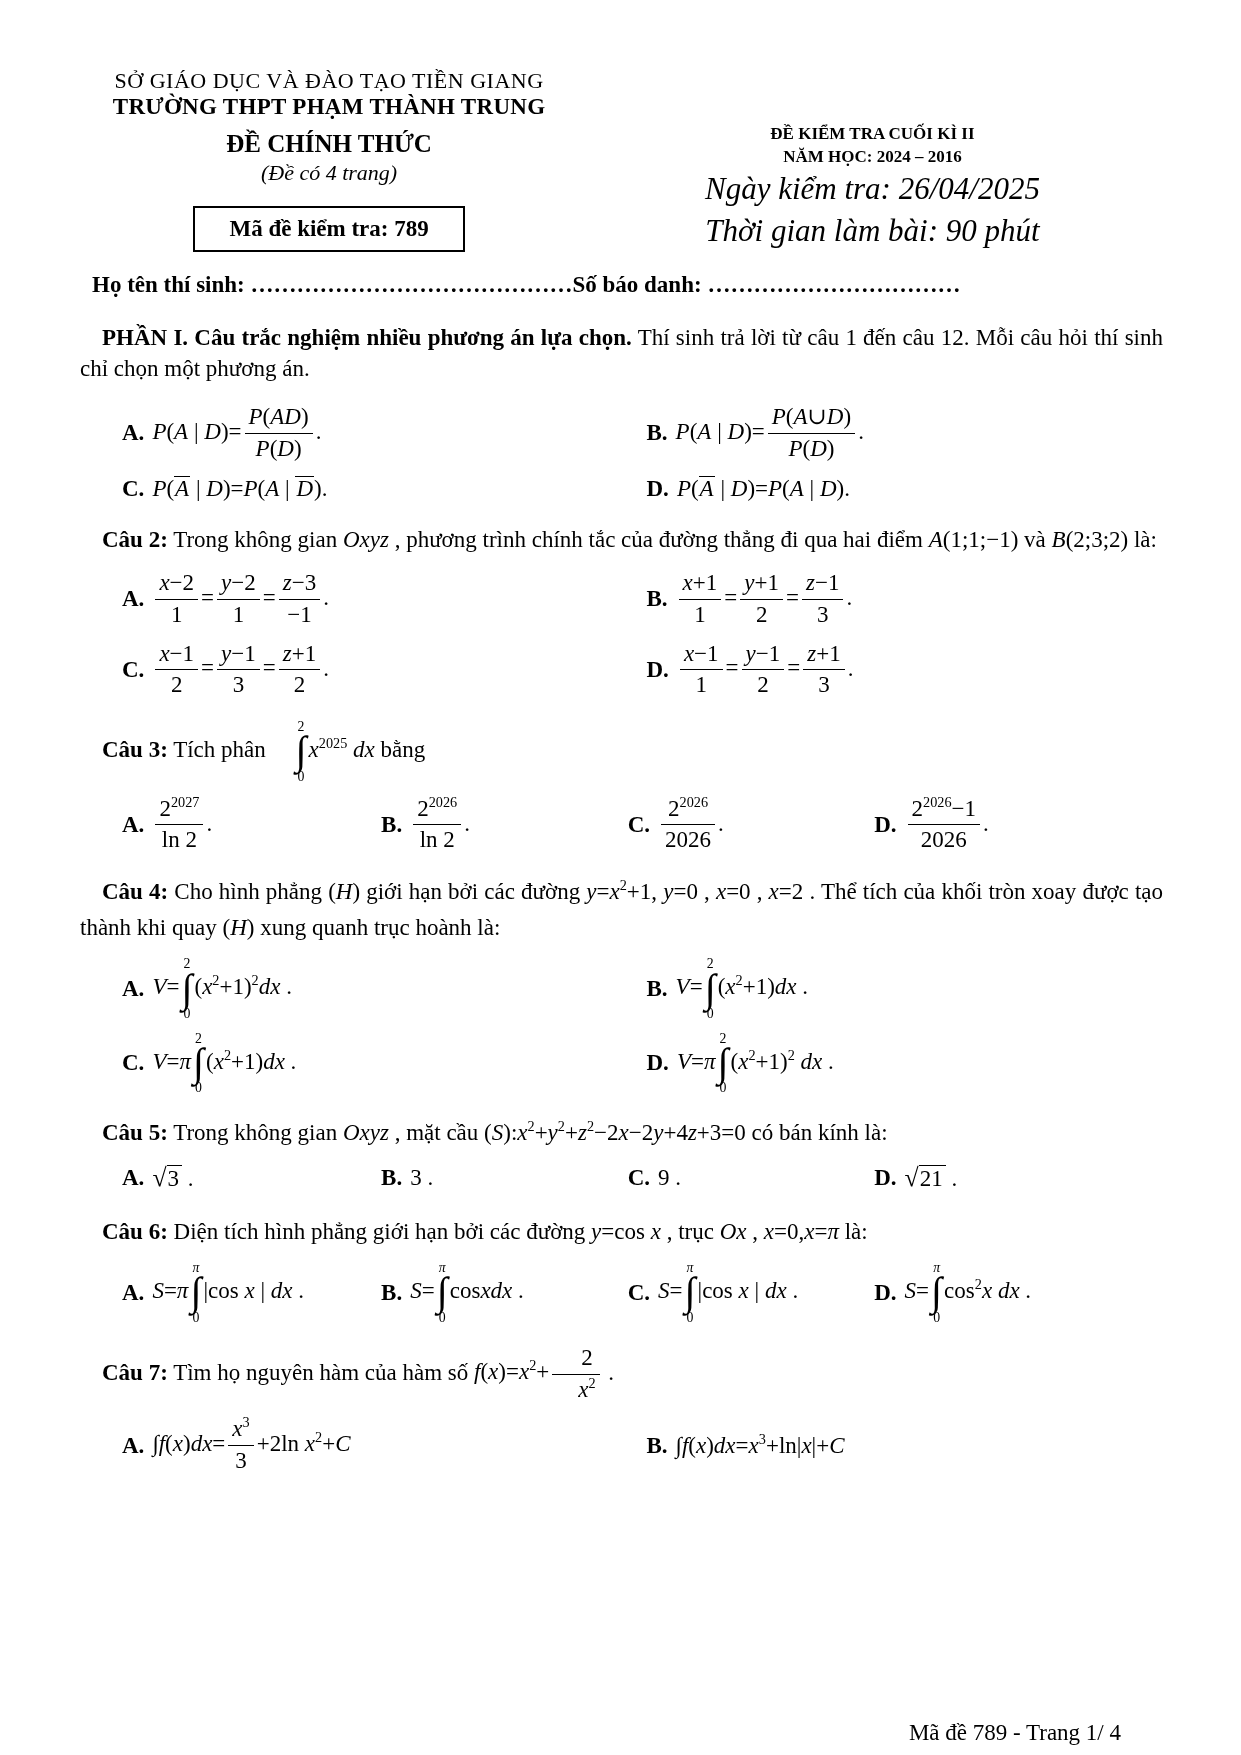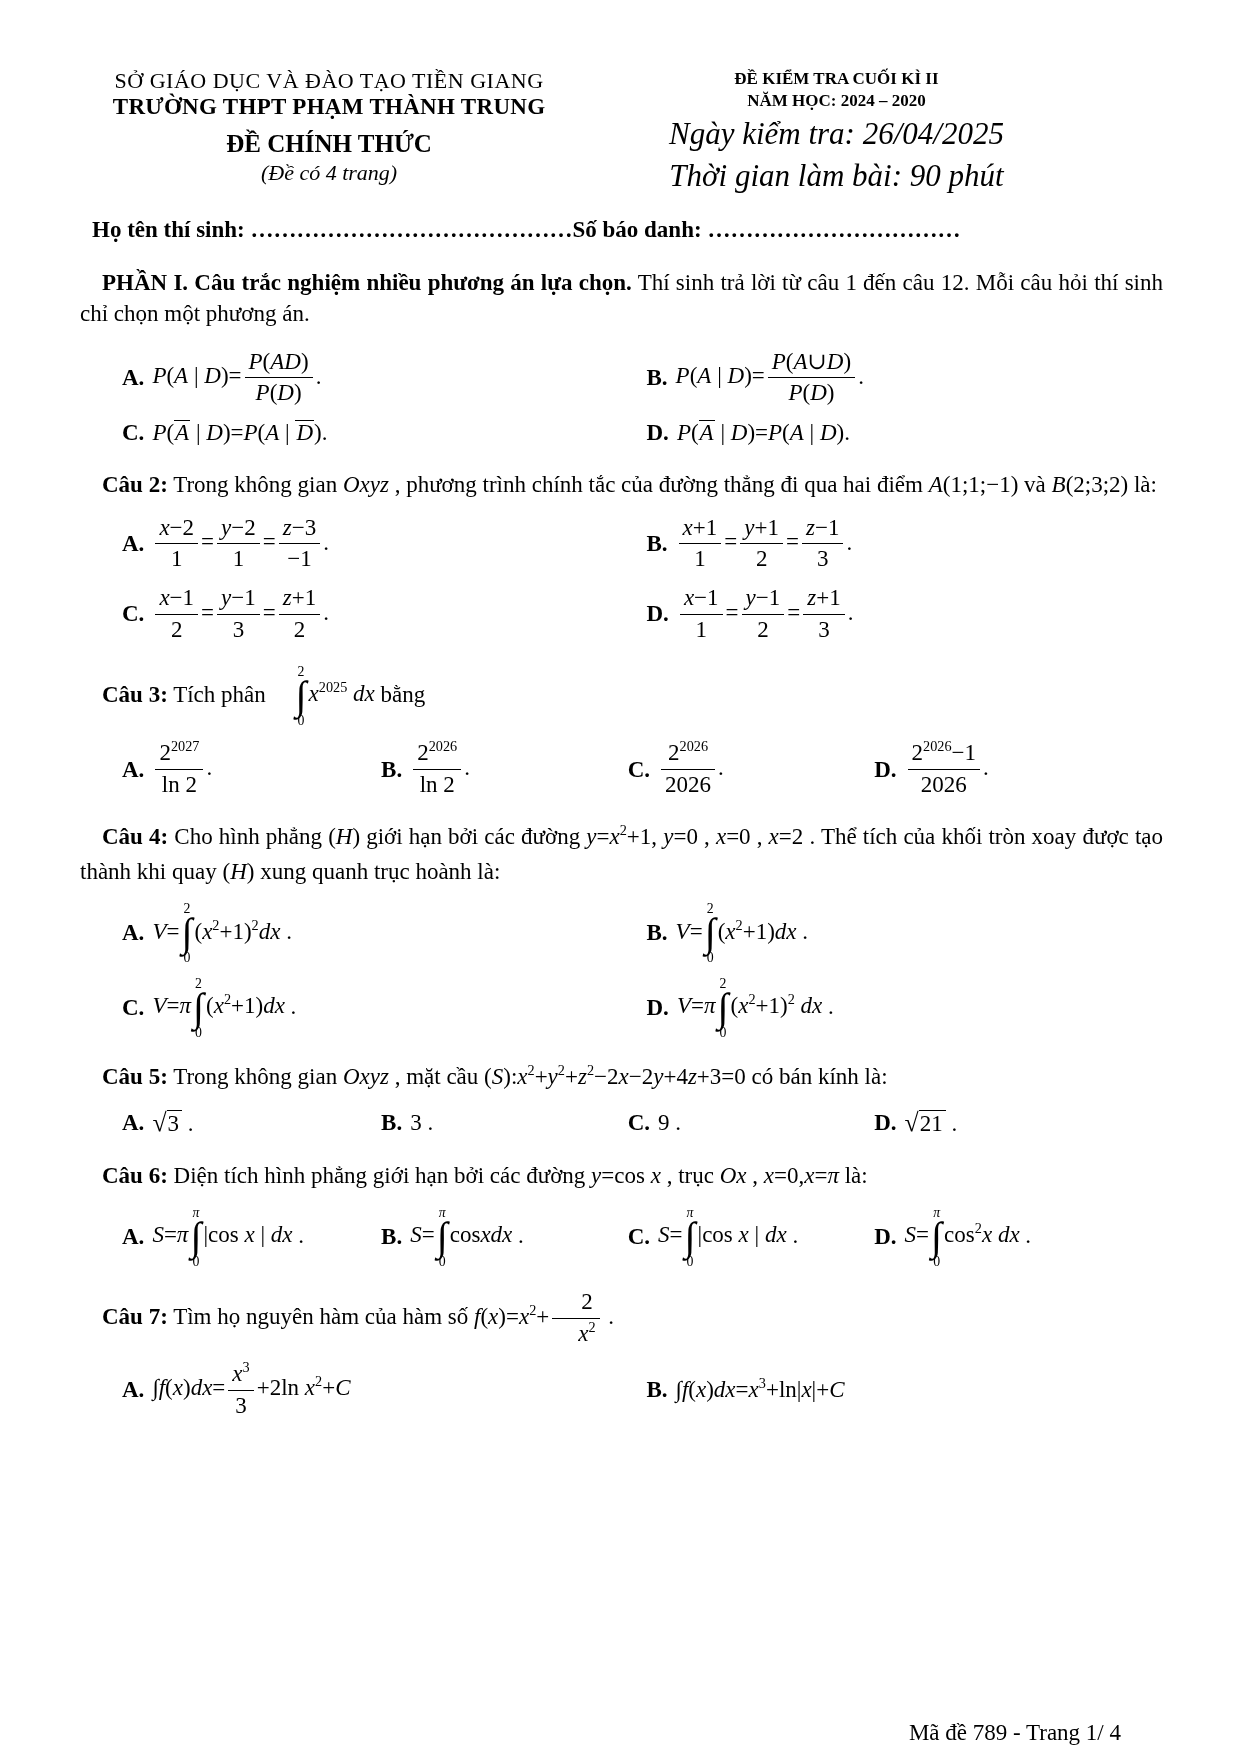--- a/index.html
+++ b/index.html
@@ -8,21 +8,21 @@
     width:1241px;height:1755px;
     margin:0 auto;
     background:#ffffff;
     font-family:"Liberation Serif","DejaVu Serif",serif;
     font-size:23px;color:#000;
     overflow:hidden;
   }
   .content{padding:68px 78px 0 80px;}
 
   
-  .header{display:flex;align-items:flex-start;}
+  .header{display:flex;align-items:flex-end;gap:36px;}
   .hdr-left{width:46%;text-align:center;}
   .hdr-right{width:44%;margin-left:20px;text-align:center;}
   .hl1{font-size:22px;letter-spacing:0.5px;}
   .hl2{font-size:23px;font-weight:bold;letter-spacing:0.3px;}
   .hl3{font-size:25px;font-weight:bold;margin-top:10px;}
   .hl4{font-size:22px;font-style:italic;margin-top:2px;}
   .code-box{
     display:inline-block;border:2px solid #000;
     padding:8px 34px;margin-top:20px;
     font-weight:bold;font-size:23px;
@@ -70,24 +70,25 @@
 
 <div class="page">
   <div class="content">
 
     <div class="header">
       <div class="hdr-left">
         <div class="hl1">SỞ GIÁO DỤC VÀ ĐÀO TẠO TIỀN GIANG</div>
         <div class="hl2">TRƯỜNG THPT PHẠM THÀNH TRUNG</div>
         <div class="hl3">ĐỀ CHÍNH THỨC</div>
         <div class="hl4">(Đề có 4 trang)</div>
+        <div class="code-box">Mã đề kiểm tra:  789</div>
       </div>
       <div class="hdr-right">
         <div class="hr1">ĐỀ KIỂM TRA CUỐI KÌ II</div>
-        <div class="hr1">NĂM HỌC: 2024 – 2020</div>
+        <div class="hr1">NĂM HỌC: 2024 – 2016</div>
         <div class="hr2">Ngày kiểm tra: 26/04/2025</div>
         <div class="hr2">Thời gian làm bài: 90 phút</div>
       </div>
     </div>
 
     <div class="student-line"><span>Họ tên thí sinh</span><span>: ……………………………………</span><span>Số báo danh:</span><span> ……………………………</span></div>
 
     <p class="part1"><span class="pt-bold">PHẦN I. Câu trắc nghiệm nhiều phương án lựa chọn.</span><span> Thí sinh trả lời từ câu 1 đến câu 12. Mỗi câu hỏi thí sinh chỉ chọn một phương án.</span></p>
 
     <div id="questions">

